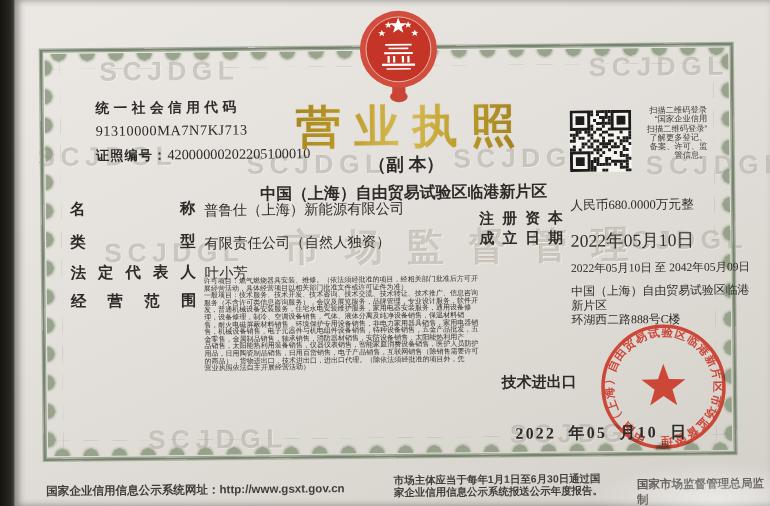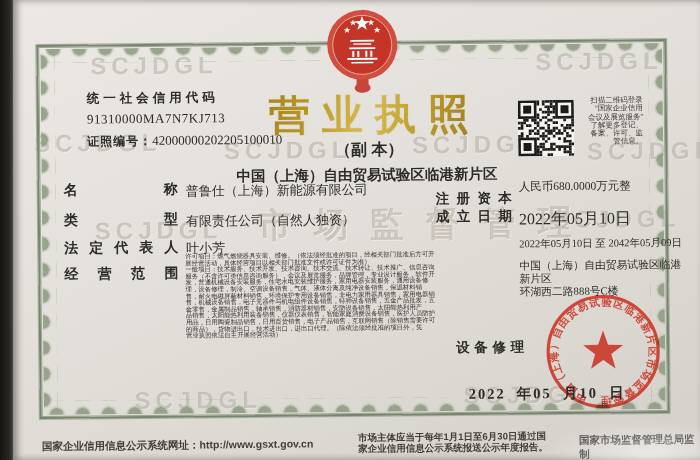--- a/index.html
+++ b/index.html
@@ -305,21 +305,21 @@
           <rect x="18.7" y="53.3" width="2.7" height="2.7" fill="#1d1c1a"></rect>
           <rect x="21.3" y="53.3" width="2.7" height="2.7" fill="#1d1c1a"></rect>
           <rect x="29.3" y="53.3" width="2.7" height="2.7" fill="#1d1c1a"></rect>
           <rect x="32.0" y="53.3" width="2.7" height="2.7" fill="#1d1c1a"></rect>
           <rect x="50.7" y="53.3" width="2.7" height="2.7" fill="#1d1c1a"></rect>
           <rect x="53.3" y="53.3" width="2.7" height="2.7" fill="#1d1c1a"></rect>
         </svg></div>
     <div class="abs" id="qr-note">
         <div>扫描二维码登录</div>
         <div>“国家企业信用</div>
-        <div>会议及展览服务”</div>
+        <div>扫描二维码登录”</div>
         <div>了解更多登记、</div>
         <div>备案、许可、监</div>
         <div>管信息。</div>
       </div>
 
     <span class="abs flabel l-col" id="f-name-l">名称</span>
     <span class="abs fval serif" id="f-name-v">普鲁仕（上海）新能源有限公司</span>
     <span class="abs flabel l-col" id="f-type-l">类型</span>
     <span class="abs fval serif" id="f-type-v">有限责任公司（自然人独资）</span>
     <span class="abs flabel l-col" id="f-rep-l">法定代表人</span>
@@ -343,21 +343,21 @@
 
     <span class="abs flabel r-col" id="f-cap-l">注册资本</span>
     <span class="abs fval serif" id="f-cap-v">人民币680.0000万元整</span>
     <span class="abs flabel r-col" id="f-est-l">成立日期</span>
     <span class="abs fval serif" id="f-est-v">2022年05月10日</span>
     <span class="abs fval serif" id="f-term-v">2022年05月10日 至 2042年05月09日</span>
     <div class="abs fval serif" id="f-addr-v">
       <div>中国（上海）自由贸易试验区临港新片区</div>
       <div>环湖西二路888号C楼</div>
     </div>
-    <span class="abs flabel r-col" id="f-auth-l">设备修理</span>
+    <span class="abs flabel r-col" id="f-auth-l">技术进出口</span>
 
     <div class="abs" id="seal">
       <svg width="130" height="130" viewBox="0 0 130 130">
         <circle cx="65" cy="65" r="55" fill="none" stroke="#cc3a2b" stroke-width="3.2"></circle>
         <polygon fill="#cc3a2b" points="65,44 70,58.1 85,58.5 73.1,67.6 77.3,82 65,73.5 52.7,82 56.9,67.6 45,58.5 60,58.1"></polygon>
         <defs>
           <path id="sealpath" d="M 65 111 A 46 46 0 1 1 65.01 111"></path>
         </defs>
         <text fill="#cc3a2b" font-size="10.5" font-weight="bold" letter-spacing="1">
           <textPath href="#sealpath" startOffset="16" id="seal-textpath">中国（上海）自由贸易试验区临港新片区市场监督管理局</textPath>

